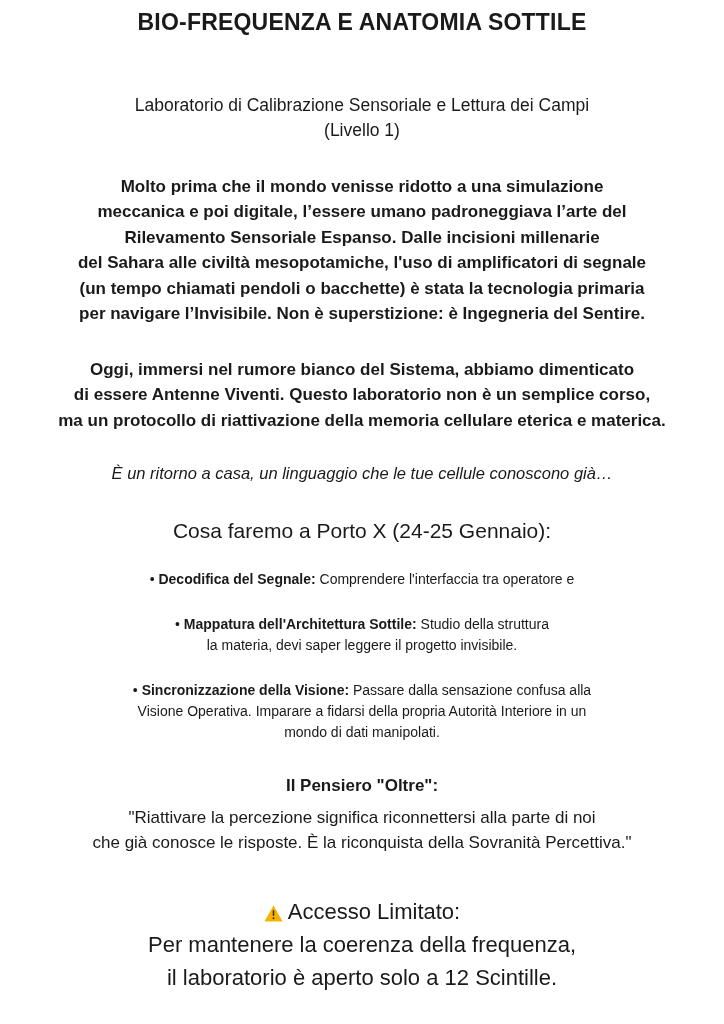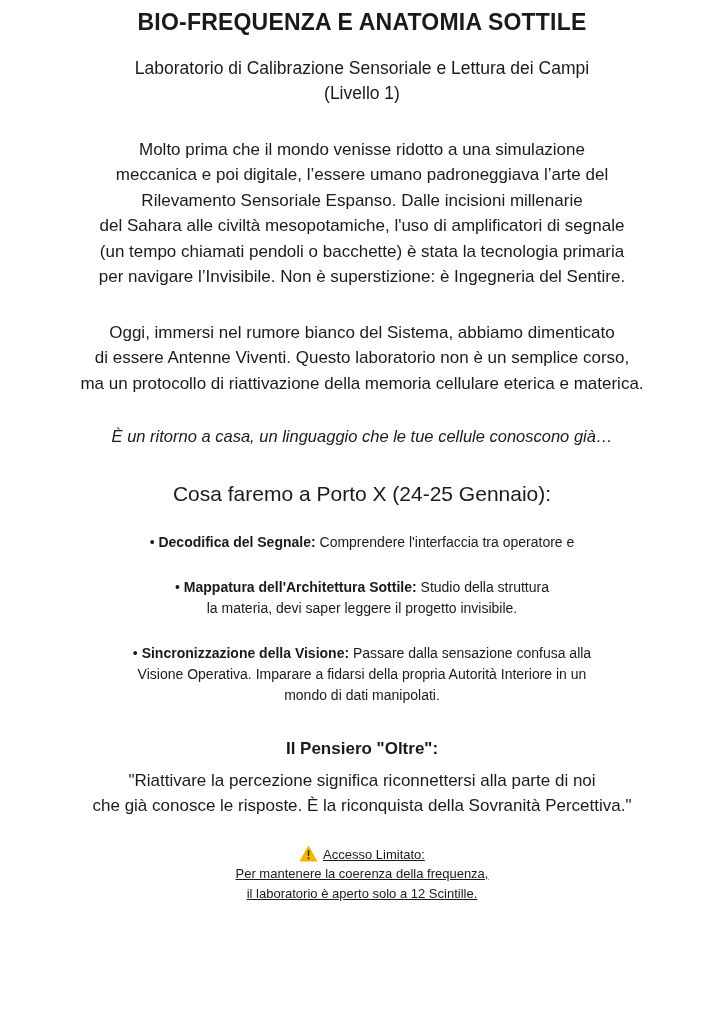--- a/index.html
+++ b/index.html
@@ -23,32 +23,33 @@
   .title {
     font-size: 23px;
     font-weight: bold;
     letter-spacing: 0.2px;
     margin: 4px 0 0 0;
     line-height: 1.25;
   }
   .subtitle {
     font-size: 17.5px;
     line-height: 1.45;
-    margin-top: 19px;
+    margin-top: 56px;
   }
   .subtitle .line2 {
     display: block;
   }
   .para {
     font-size: 17px;
     line-height: 1.5;
     margin-top: 30px;
   }
   .para .l {
     display: block;
+    font-weight: bold;
   }
   .italic {
     font-style: italic;
     font-size: 16.5px;
     line-height: 1.5;
     margin-top: 28px;
   }
   .section-heading {
     font-size: 21px;
     line-height: 1.4;
@@ -73,24 +74,23 @@
   }
   .quote-body {
     font-size: 17px;
     line-height: 1.5;
     margin-top: 6px;
   }
   .quote-body .l {
     display: block;
   }
   .access {
-    font-size: 13px;
+    font-size: 22px;
     line-height: 1.5;
-    margin-top: 26px;
-    text-decoration: underline;
+    margin-top: 39px;
   }
   .access .l {
     display: block;
   }
   .warn-tri {
     display: inline-block;
     position: relative;
     width: 19px;
     height: 17px;
     vertical-align: -3px;

